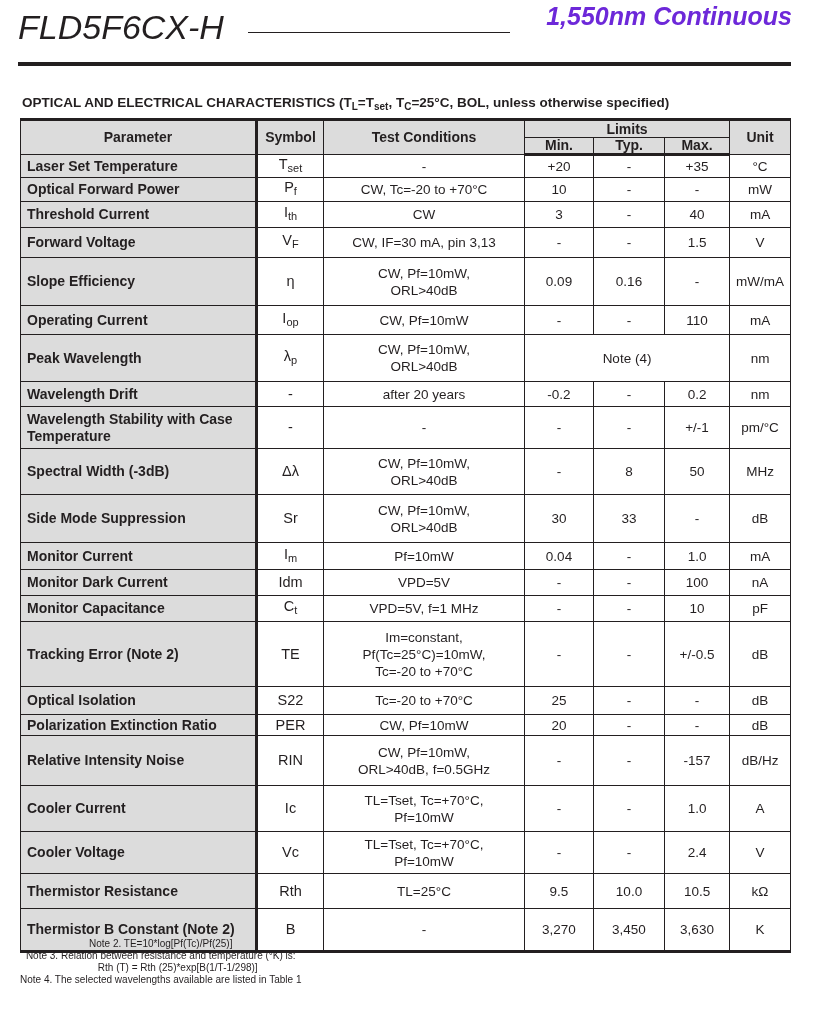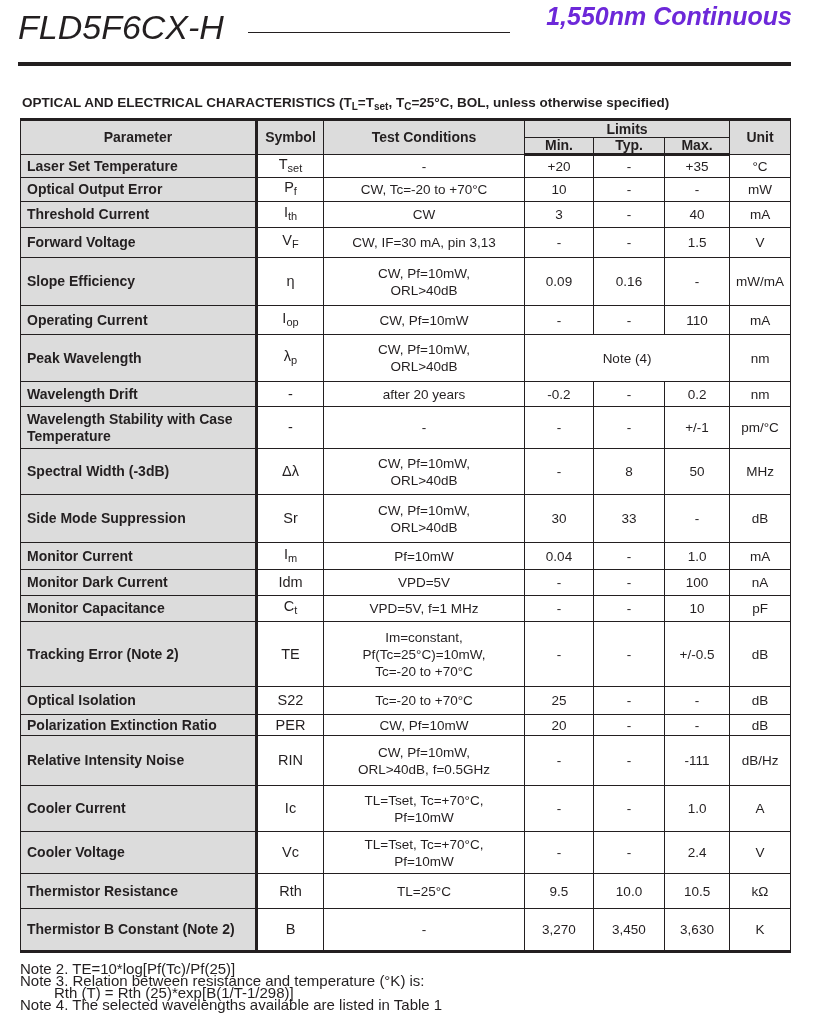--- a/index.html
+++ b/index.html
@@ -16,21 +16,21 @@
   table.spec thead tr.r2 th { border-bottom:3px solid #231f20;margin-top:36px; }
   table.spec th { background:#dcdcdc; font-weight:bold; font-size:14px; }
   table.spec td.param { background:#dcdcdc; text-align:left; font-weight:bold; padding-left:6px; border-right:3px solid #231f20; font-size:14px; }
   table.spec th.pcol { border-right:3px solid #231f20; }
   table.spec tbody tr:last-child td { border-bottom:3px solid #231f20; }
   table.spec td.cond { white-space:pre-line; }
   table.spec th.lim-sub { font-size:14px; line-height:15px; }
   table.spec th.lim-top { line-height:15px; }
   table.spec td.sym { font-size:14.5px; }
   sub.s { font-size:11px; vertical-align:-3px; }
-  .notes { position:absolute; left:20px; top:963px; font-size:15px; line-height:12px; color:#231f20; }
+  .notes { position:absolute; left:20px; top:938px; font-size:10px; line-height:12px; color:#231f20;text-align:center; }
   .notes div.indent { padding-left:34px; }
 </style>
 </head>
 <body>
 
 <div class="part-no">FLD5F6CX-H</div>
 <div class="title-rule"></div>
 <div class="title-right">
   <div>1,550nm Continuous</div>
 </div>
@@ -66,21 +66,21 @@
       <tr style="height: 23px;">
         <td class="param">Laser Set Temperature</td>
         <td class="sym"><span>T</span><sub class="s">set</sub></td>
         <td class="cond">-</td>
         <td>+20</td>
         <td>-</td>
         <td>+35</td>
         <td>°C</td>
       </tr>
       <tr style="height: 24px;">
-        <td class="param">Optical Output Error</td>
+        <td class="param">Optical Forward Power</td>
         <td class="sym"><span>P</span><sub class="s">f</sub></td>
         <td class="cond">CW, Tc=-20 to +70°C</td>
         <td>10</td>
         <td>-</td>
         <td>-</td>
         <td>mW</td>
       </tr>
       <tr style="height: 26px;">
         <td class="param">Threshold Current</td>
         <td class="sym"><span>I</span><sub class="s">th</sub></td>
@@ -220,21 +220,21 @@
         <td>-</td>
         <td>dB</td>
       </tr>
       <tr style="height: 50px;">
         <td class="param">Relative Intensity Noise</td>
         <td class="sym"><span>RIN</span></td>
         <td class="cond">CW, Pf=10mW,
 ORL&gt;40dB, f=0.5GHz</td>
         <td>-</td>
         <td>-</td>
-        <td>-111</td>
+        <td>-157</td>
         <td>dB/Hz</td>
       </tr>
       <tr style="height: 46px;">
         <td class="param">Cooler Current</td>
         <td class="sym"><span>Ic</span></td>
         <td class="cond">TL=Tset, Tc=+70°C,
 Pf=10mW</td>
         <td>-</td>
         <td>-</td>
         <td>1.0</td>

